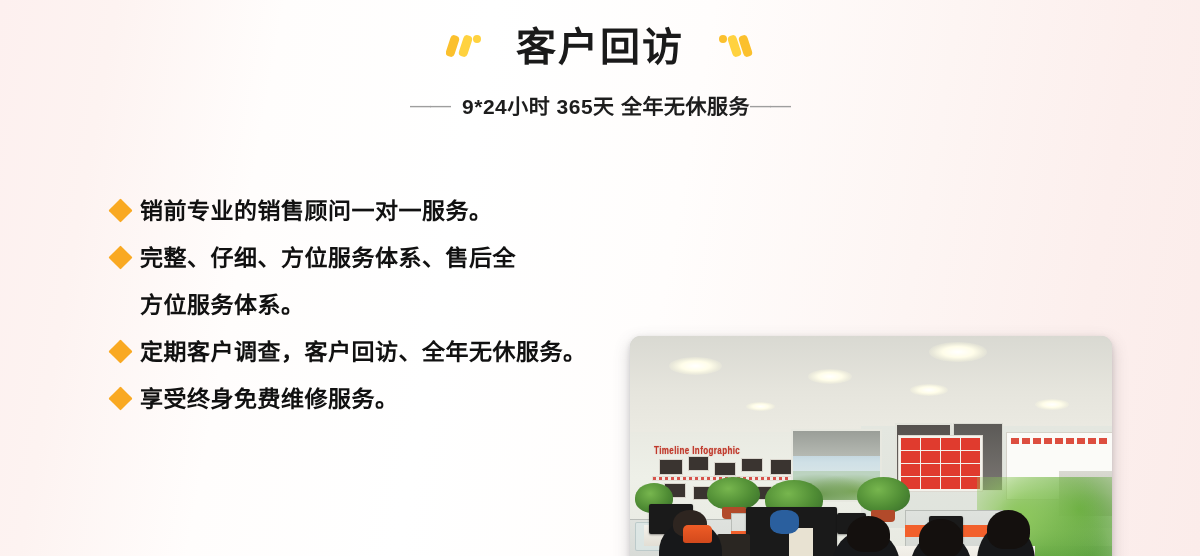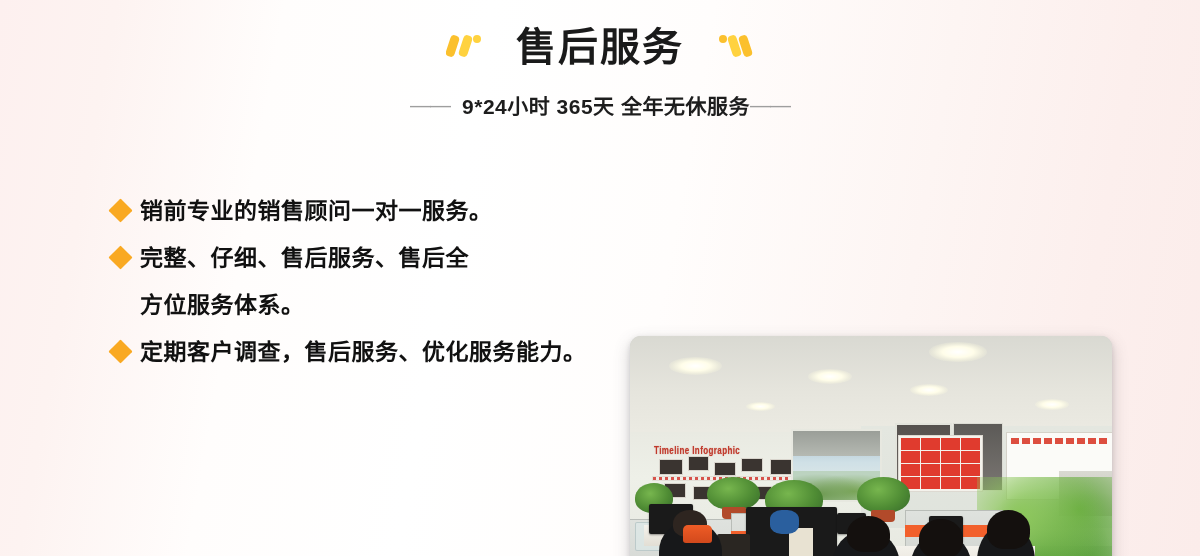--- a/index.html
+++ b/index.html
@@ -210,21 +210,21 @@
 
   <div class="header">
 
     <div class="title-row">
       <svg class="deco" viewBox="0 0 40 36">
         <rect x="2" y="6" width="9" height="22" rx="4" fill="#FBC02D" transform="rotate(18 6.5 17)"></rect>
         <rect x="15" y="6" width="9" height="22" rx="4" fill="#FFD23F" transform="rotate(18 19.5 17)"></rect>
         <circle cx="31" cy="10" r="4" fill="#FFD23F"></circle>
       </svg>
 
-      <div class="title">售后服务</div>
+      <div class="title">客户回访</div>
 
       <svg class="deco" viewBox="0 0 40 36">
         <circle cx="9" cy="10" r="4" fill="#FBC02D"></circle>
         <rect x="16" y="6" width="9" height="22" rx="4" fill="#FFD23F" transform="rotate(-18 20.5 17)"></rect>
         <rect x="27" y="6" width="9" height="22" rx="4" fill="#FBC02D" transform="rotate(-18 31.5 17)"></rect>
       </svg>
     </div>
 
     <div class="subtitle">
       <span class="dash left">——</span>
@@ -237,34 +237,38 @@
 
     <div class="bullets">
 
       <div class="bullet-line">
         <span class="diamond"></span>
         <span class="btext">销前专业的销售顾问一对一服务。</span>
       </div>
 
       <div class="bullet-line">
         <span class="diamond"></span>
-        <span class="btext">完整、仔细、售后服务、售后全</span>
+        <span class="btext">完整、仔细、方位服务体系、售后全</span>
       </div>
 
       <div class="bullet-line cont">
         <span class="diamond spacer"></span>
         <span class="btext">方位服务体系。</span>
       </div>
 
 
       <div class="bullet-line">
         <span class="diamond"></span>
-        <span class="btext">定期客户调查，售后服务、优化服务能力。</span>
-      </div>
-
+        <span class="btext">定期客户调查，客户回访、全年无休服务。</span>
+      </div>
+
+      <div class="bullet-line">
+        <span class="diamond"></span>
+        <span class="btext">享受终身免费维修服务。</span>
+      </div>
     </div>
 
     <div class="photo-wrap">
       <div class="photo">
 
         <div class="ceiling"></div>
         <div class="light" style="left:8%;top:7%;width:11%;height:6%;"></div>
         <div class="light" style="left:37%;top:11%;width:9%;height:5%;"></div>
         <div class="light" style="left:62%;top:2%;width:12%;height:6.5%;"></div>
         <div class="light" style="left:58%;top:16%;width:8%;height:4%;"></div>

